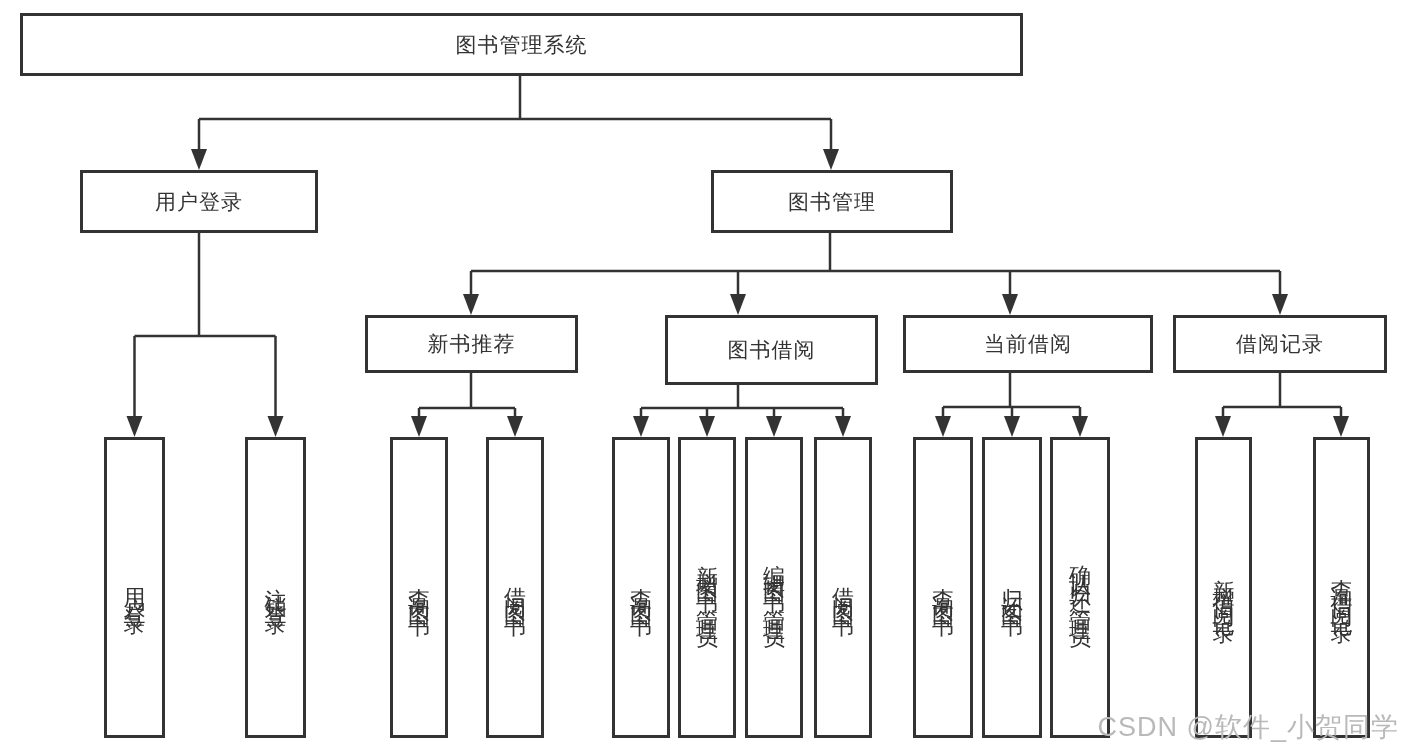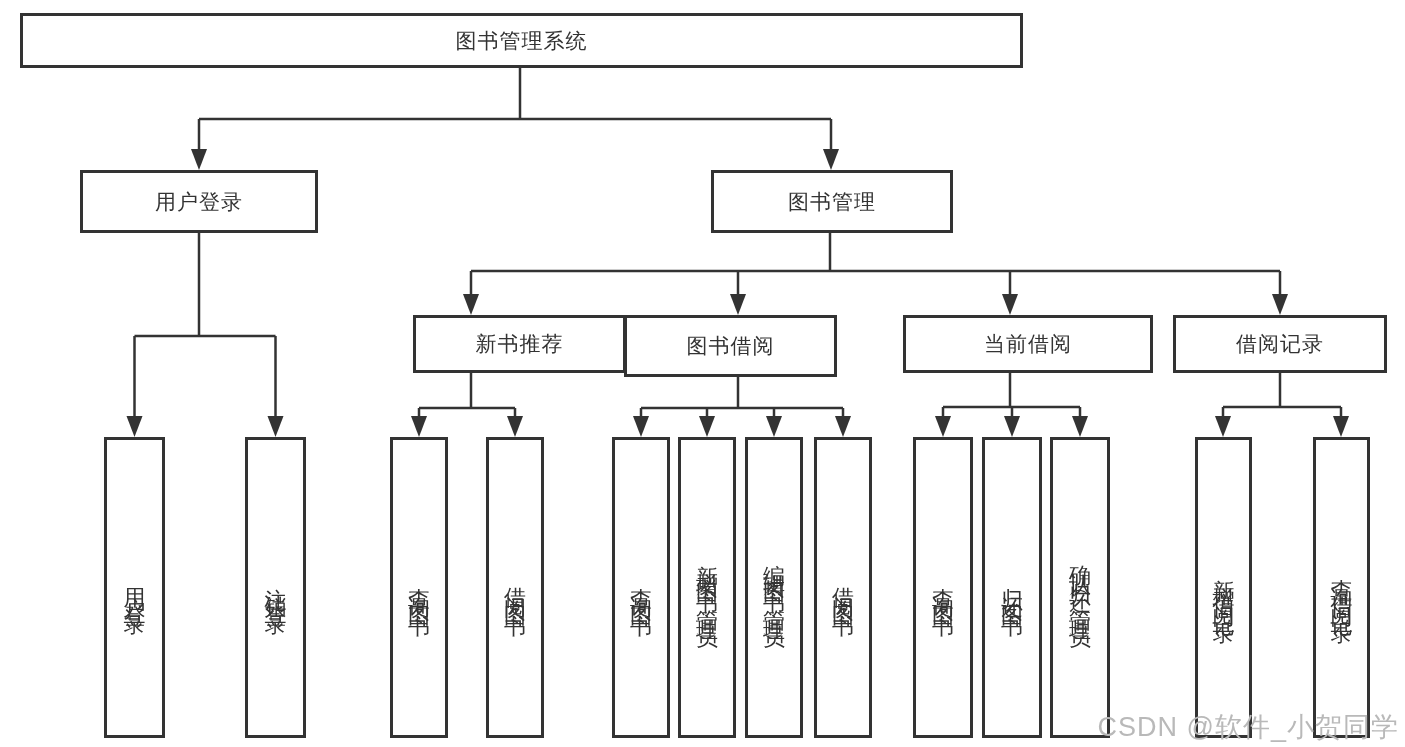--- a/index.html
+++ b/index.html
@@ -129,27 +129,27 @@
 
       <polygon points="935,416 951,416 943,437"></polygon>
       <polygon points="1004,416 1020,416 1012,437"></polygon>
       <polygon points="1072,416 1088,416 1080,437"></polygon>
 
       <polygon points="1215,416 1231,416 1223,437"></polygon>
       <polygon points="1333,416 1349,416 1341,437"></polygon>
     </g>
   </svg>
 
-  <div class="box hbox" style="left:20px; top:13px; width:1003px; height:55px;">图书管理系统</div>
+  <div class="box hbox" style="left:20px; top:13px; width:1003px; height:63px;">图书管理系统</div>
 
   <div class="box hbox" style="left:80px; top:170px; width:238px; height:63px;">用户登录</div>
   <div class="box hbox" style="left:711px; top:170px; width:242px; height:63px;">图书管理</div>
 
-  <div class="box hbox" style="left:365px; top:315px; width:213px; height:58px;margin-left:48px;">新书推荐</div>
-  <div class="box hbox" style="left:624px; top:315px; width:213px; height:62px;">图书借阅</div>
+  <div class="box hbox" style="left:365px; top:315px; width:213px; height:58px;">新书推荐</div>
+  <div class="box hbox" style="left:665px; top:315px; width:213px; height:70px;">图书借阅</div>
   <div class="box hbox" style="left:903px; top:315px; width:250px; height:58px;">当前借阅</div>
   <div class="box hbox" style="left:1173px; top:315px; width:214px; height:58px;">借阅记录</div>
 
   <div class="box vbox" style="left:104px; top:437px; width:61px; height:301px;">用户登录</div>
   <div class="box vbox" style="left:245px; top:437px; width:61px; height:301px;">注销登录</div>
 
   <div class="box vbox" style="left:390px; top:437px; width:58px; height:301px;">查询图书</div>
   <div class="box vbox" style="left:486px; top:437px; width:58px; height:301px;">借阅图书</div>
 
   <div class="box vbox" style="left:612px; top:437px; width:58px; height:301px;">查询图书</div>

